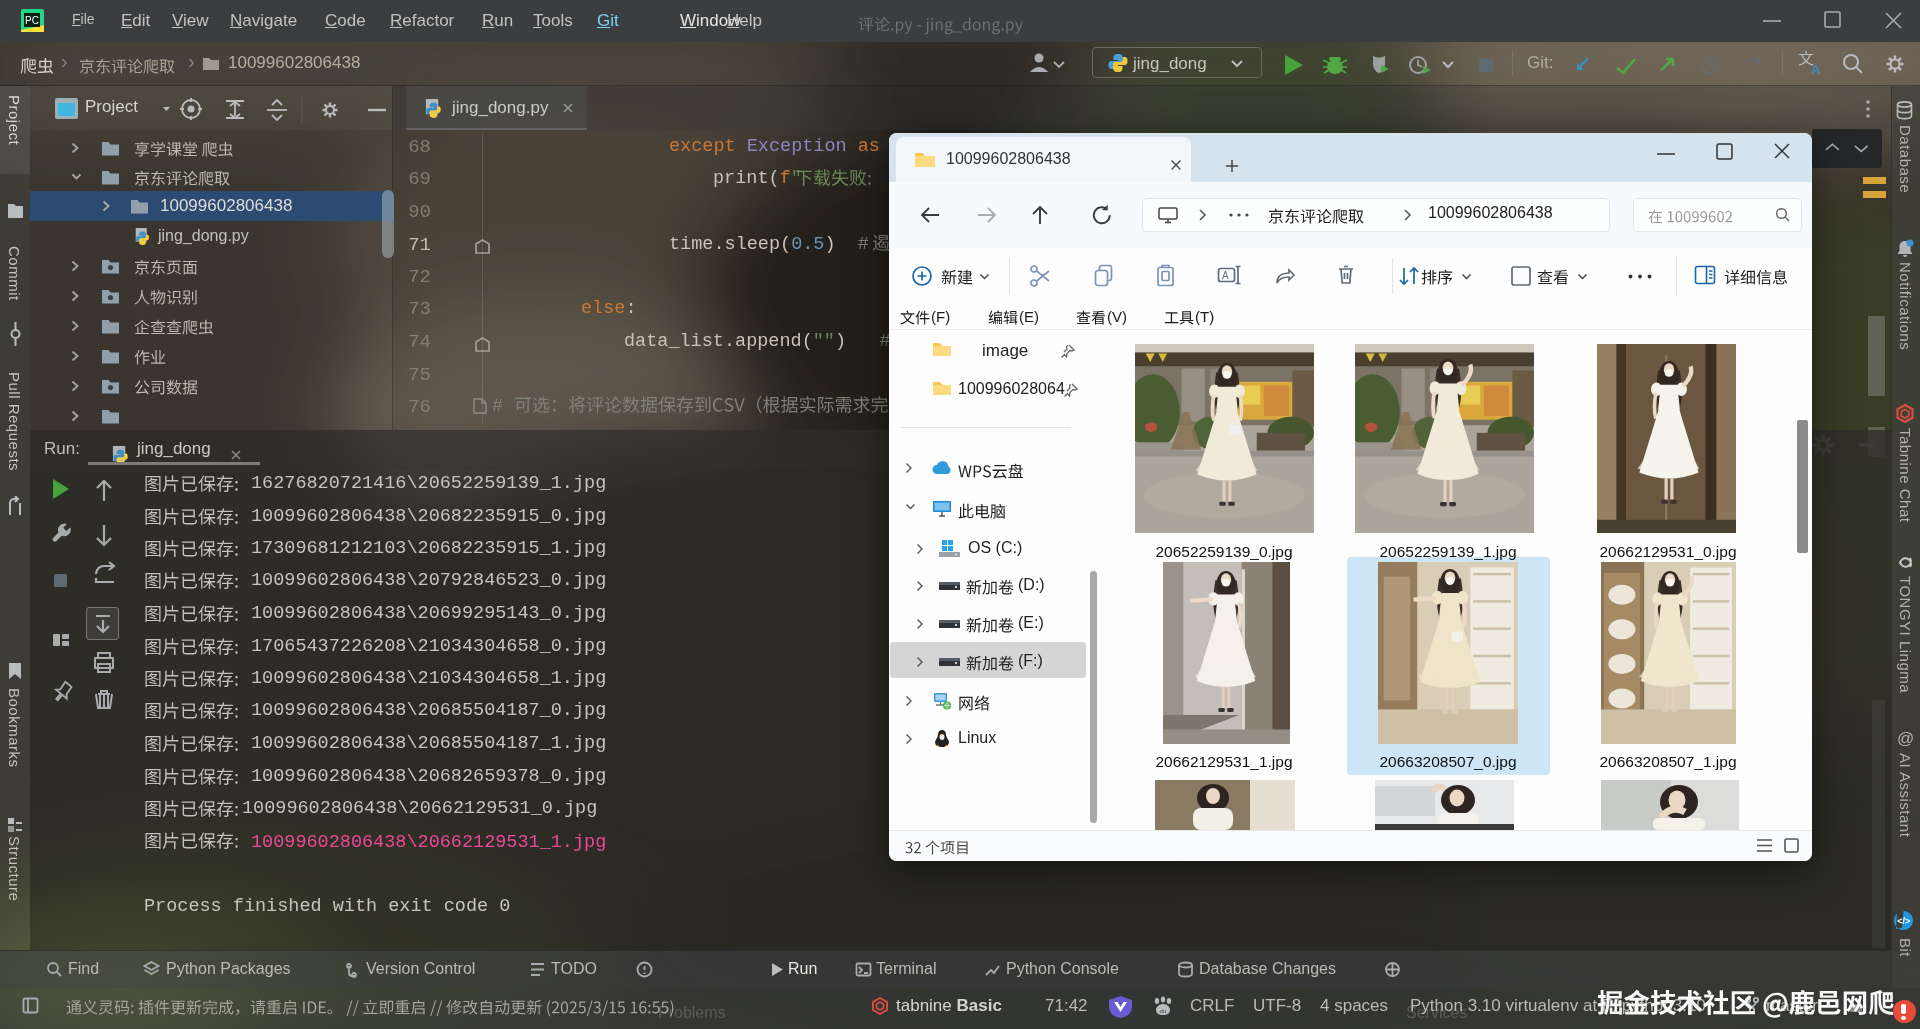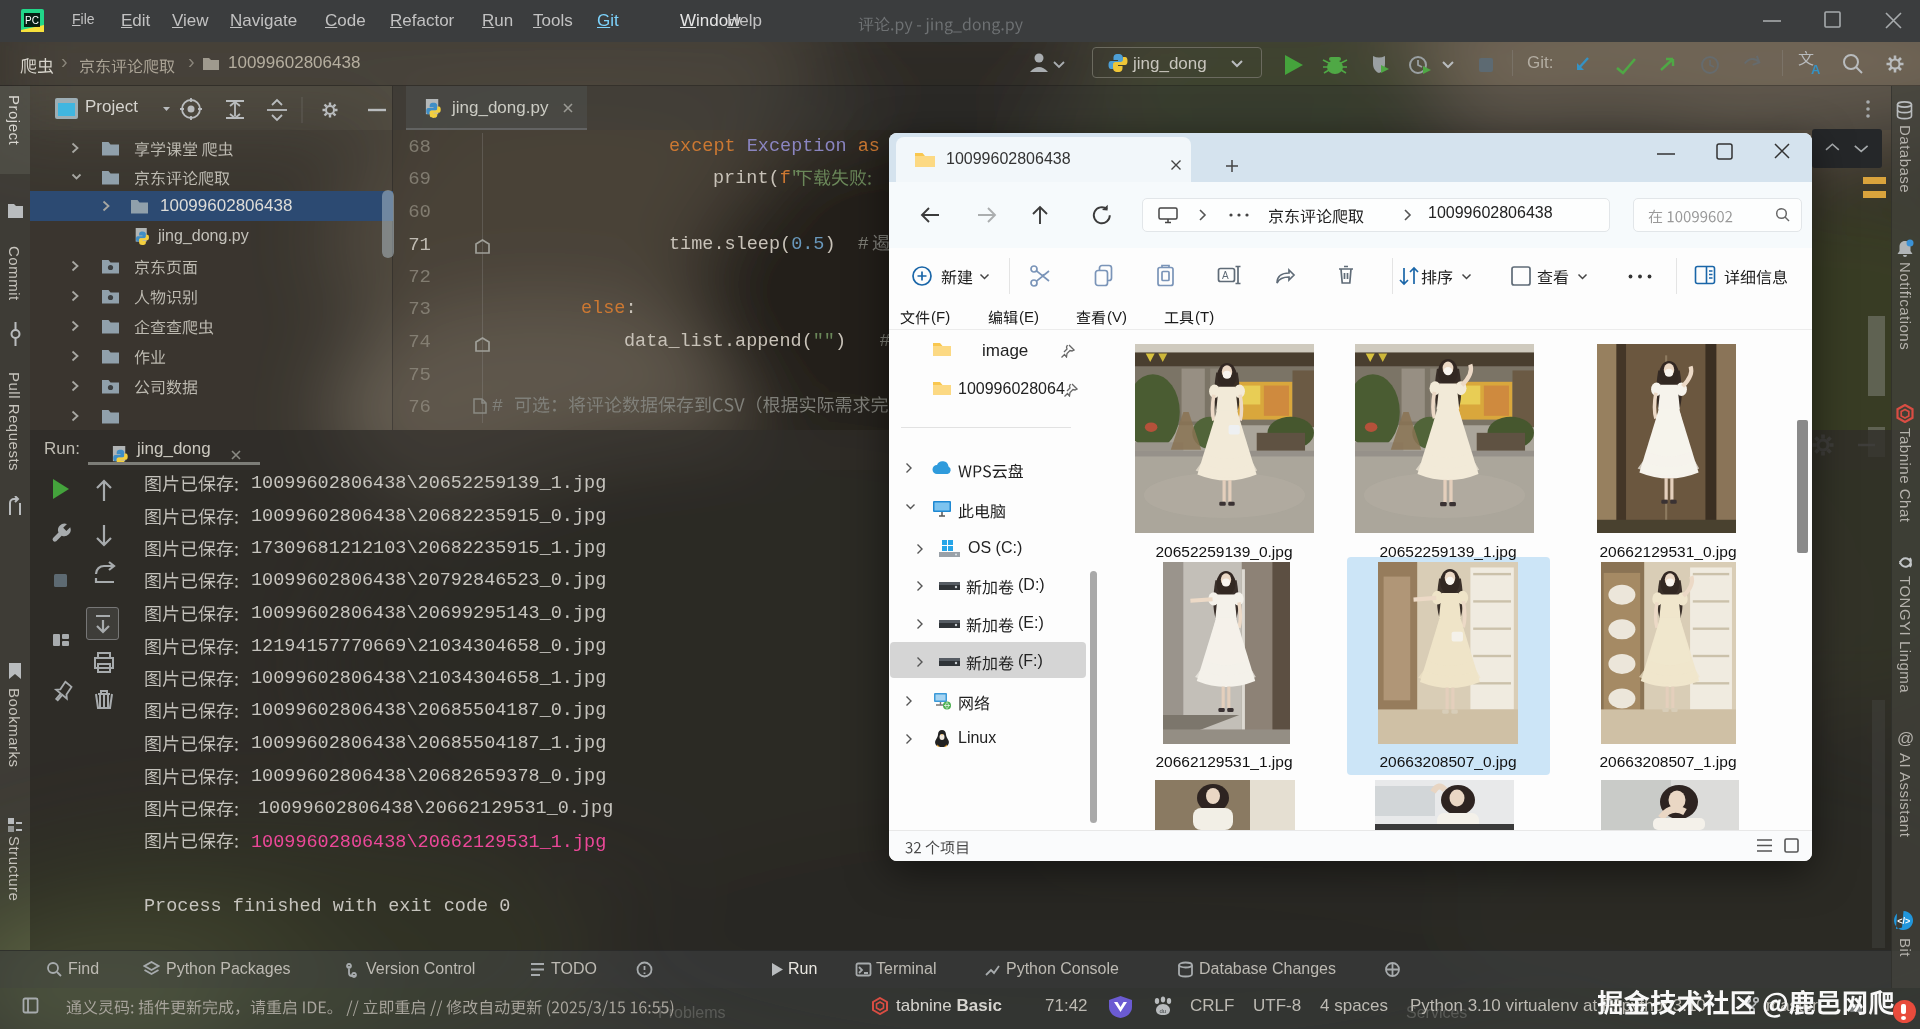--- a/index.html
+++ b/index.html
@@ -307,21 +307,21 @@
 <path d="M10 20 c3.5 0 4-1.6 4-3.6 v-1.2 h-4 v-.8 h5.6 c1.6 0 2-1.6 2-3.2 0-1.6-.4-3.2-2-3.2 h-1.6 v2 c0 1.2-.8 2-2 2 h-4 c-1.2 0-2 .8-2 2 v2.4 c0 2 .8 3.6 4 3.6z" fill="#f3cf3f"></path>
   </svg>
 <div class="a" style="left:452px;top:98px;font-size:17px;color:#ccccc4">jing_dong.py</div>
 <svg class="a" style="left:562px;top:102px" width="12" height="12" viewBox="0 0 12 12">
     <path d="M2 2 l8 8 M10 2 l-8 8" stroke="#9a9a94" stroke-width="1.6"></path>
   </svg>
 <div class="a" style="left:393px;top:130px;width:1527px;height:300px;background:rgba(30,28,24,0.42)"></div>
 <div class="a" style="left:382px;top:190px;width:12px;height:68px;background:rgba(180,195,205,0.5);border-radius:6px"></div>
 <div class="a mono" style="left:383px;top:136px;width:48px;text-align:right;font-size:19px;color:#8f8a7e;opacity:0.8">68</div>
 <div class="a mono" style="left:383px;top:168px;width:48px;text-align:right;font-size:19px;color:#8f8a7e;opacity:0.8">69</div>
-<div class="a mono" style="left:383px;top:201px;width:48px;text-align:right;font-size:19px;color:#8f8a7e;opacity:0.8">60</div>
+<div class="a mono" style="left:383px;top:201px;width:48px;text-align:right;font-size:19px;color:#8f8a7e;opacity:0.8">90</div>
 <div class="a mono" style="left:383px;top:234px;width:48px;text-align:right;font-size:19px;color:#ddd9d0;opacity:0.8">71</div>
 <div class="a mono" style="left:383px;top:266px;width:48px;text-align:right;font-size:19px;color:#8f8a7e;opacity:0.8">72</div>
 <div class="a mono" style="left:383px;top:298px;width:48px;text-align:right;font-size:19px;color:#8f8a7e;opacity:0.8">73</div>
 <div class="a mono" style="left:383px;top:331px;width:48px;text-align:right;font-size:19px;color:#8f8a7e;opacity:0.8">74</div>
 <div class="a mono" style="left:383px;top:364px;width:48px;text-align:right;font-size:19px;color:#8f8a7e;opacity:0.8">75</div>
 <div class="a mono" style="left:383px;top:396px;width:48px;text-align:right;font-size:19px;color:#8f8a7e;opacity:0.8">76</div>
 <div class="a" style="left:482px;top:133px;width:1px;height:290px;background:rgba(160,160,160,0.25)"></div>
 <svg class="a" style="left:474px;top:239px" width="17" height="15" viewBox="0 0 17 15">
     <path d="M2 14 v-9 l6.5 -4 6.5 4 v9 z" fill="none" stroke="#a0a099" stroke-width="1.7"></path>
   </svg>
@@ -414,21 +414,21 @@
 <g stroke="#a7abad" stroke-width="2" fill="none">
 <path d="M6 8 v-5 h12 v5 M3 8 h18 v10 h-18 z M6 14 h12 v8 h-12 z"></path>
 <path d="M6 45 h12 m-10 0 v14 m4 -14 v14 m4 -14 v14 M4 45 l2 14 h12 l2 -14 M9 45 v-3 h6 v3" transform="translate(0 -1)"></path>
 </g>
   </svg>
 <div class="a" style="left:144px;top:471px">
     <svg width="99" height="25" viewBox="0 0 99 25" style="display:block">
       <path d="M6.7 14.4C8.2 14.7 10.0 15.4 11.0 15.9L11.6 14.9C10.6 14.5 8.8 13.9 7.3 13.6ZM4.9 16.7C7.4 17.0 10.5 17.7 12.3 18.3L12.9 17.3C11.1 16.8 8.0 16.1 5.6 15.8ZM1.5 5.1V20.9H2.8V20.1H15.2V20.9H16.5V5.1ZM2.8 18.9V6.3H15.2V18.9ZM7.5 6.7C6.6 8.2 5.0 9.6 3.5 10.5C3.7 10.7 4.2 11.1 4.4 11.3C4.9 10.9 5.5 10.5 6.1 10.0C6.6 10.6 7.3 11.1 8.0 11.6C6.5 12.3 4.7 12.9 3.1 13.2C3.4 13.5 3.7 14.0 3.8 14.3C5.5 13.9 7.4 13.2 9.1 12.3C10.6 13.1 12.3 13.7 14.1 14.1C14.2 13.8 14.6 13.3 14.8 13.1C13.2 12.8 11.6 12.3 10.2 11.7C11.6 10.8 12.7 9.8 13.5 8.5L12.7 8.1L12.5 8.1H7.8C8.1 7.8 8.4 7.5 8.6 7.1ZM6.8 9.3 6.9 9.2H11.6C10.9 9.9 10.1 10.5 9.1 11.1C8.2 10.5 7.4 10.0 6.8 9.3Z M21.2 4.8V10.8C21.2 14.0 21.0 17.3 18.7 19.9C19.0 20.1 19.5 20.6 19.7 20.9C21.4 19.1 22.1 16.9 22.4 14.6H30.0V20.9H31.5V13.2H22.6C22.6 12.4 22.6 11.6 22.6 10.8V10.4H34.3V9.0H29.2V4.3H27.8V9.0H22.6V4.8Z M37.7 5.4V6.8H49.4V11.5H40.0V8.6H38.6V17.6C38.6 19.8 39.5 20.4 42.5 20.4C43.1 20.4 48.5 20.4 49.2 20.4C52.2 20.4 52.8 19.4 53.1 16.1C52.7 16.0 52.1 15.8 51.8 15.5C51.5 18.4 51.2 19.0 49.2 19.0C48.0 19.0 43.3 19.0 42.4 19.0C40.4 19.0 40.0 18.8 40.0 17.6V12.9H49.4V13.8H50.9V5.4Z M62.1 6.4H68.8V9.7H62.1ZM60.8 5.2V10.9H64.8V13.1H59.5V14.4H64.0C62.7 16.3 60.8 18.1 59.0 19.0C59.3 19.3 59.7 19.8 59.9 20.1C61.7 19.1 63.5 17.3 64.8 15.3V20.9H66.1V15.2C67.3 17.2 69.0 19.1 70.7 20.1C70.9 19.8 71.4 19.3 71.7 19.0C69.9 18.1 68.1 16.3 66.9 14.4H71.2V13.1H66.1V10.9H70.2V5.2ZM59.0 4.4C57.9 7.1 56.2 9.8 54.4 11.5C54.6 11.8 55.0 12.5 55.2 12.8C55.8 12.2 56.5 11.4 57.1 10.5V20.8H58.4V8.5C59.1 7.3 59.7 6.0 60.2 4.8Z M83.0 13.2V14.7H78.0V15.9H83.0V19.3C83.0 19.5 83.0 19.6 82.7 19.6C82.3 19.6 81.3 19.6 80.1 19.6C80.2 20.0 80.4 20.5 80.5 20.9C82.0 20.9 83.0 20.9 83.6 20.7C84.2 20.4 84.4 20.1 84.4 19.3V15.9H89.2V14.7H84.4V13.6C85.7 12.8 87.1 11.7 88.1 10.6L87.2 9.9L87.0 10.0H79.6V11.2H85.7C84.9 12.0 83.9 12.7 83.0 13.2ZM78.9 4.3C78.7 5.1 78.5 5.9 78.2 6.7H73.1V8.0H77.6C76.4 10.5 74.8 12.8 72.6 14.3C72.8 14.6 73.1 15.2 73.2 15.6C74.0 15.0 74.7 14.4 75.4 13.7V20.8H76.8V12.0C77.7 10.8 78.4 9.4 79.1 8.0H88.9V6.7H79.6C79.9 6.0 80.1 5.3 80.3 4.7Z M92.5 12.4C93.2 12.4 93.7 11.9 93.7 11.2C93.7 10.4 93.2 9.9 92.5 9.9C91.8 9.9 91.3 10.4 91.3 11.2C91.3 11.9 91.8 12.4 92.5 12.4ZM92.5 19.7C93.2 19.7 93.7 19.2 93.7 18.4C93.7 17.7 93.2 17.2 92.5 17.2C91.8 17.2 91.3 17.7 91.3 18.4C91.3 19.2 91.8 19.7 92.5 19.7Z" fill="#c3c1bb"></path>
     </svg>
   </div>
-<div class="a mono" style="left:251px;top:473px;font-size:18.5px;color:#c6c4be">10099602806438\20652259139_1.jpg</div>
+<div class="a mono" style="left:251px;top:473px;font-size:18.5px;color:#c6c4be">16276820721416\20652259139_1.jpg</div>
 <div class="a" style="left:144px;top:504px">
     <svg width="99" height="25" viewBox="0 0 99 25" style="display:block">
       <path d="M6.7 14.4C8.2 14.7 10.0 15.4 11.0 15.9L11.6 14.9C10.6 14.5 8.8 13.9 7.3 13.6ZM4.9 16.7C7.4 17.0 10.5 17.7 12.3 18.3L12.9 17.3C11.1 16.8 8.0 16.1 5.6 15.8ZM1.5 5.1V20.9H2.8V20.1H15.2V20.9H16.5V5.1ZM2.8 18.9V6.3H15.2V18.9ZM7.5 6.7C6.6 8.2 5.0 9.6 3.5 10.5C3.7 10.7 4.2 11.1 4.4 11.3C4.9 10.9 5.5 10.5 6.1 10.0C6.6 10.6 7.3 11.1 8.0 11.6C6.5 12.3 4.7 12.9 3.1 13.2C3.4 13.5 3.7 14.0 3.8 14.3C5.5 13.9 7.4 13.2 9.1 12.3C10.6 13.1 12.3 13.7 14.1 14.1C14.2 13.8 14.6 13.3 14.8 13.1C13.2 12.8 11.6 12.3 10.2 11.7C11.6 10.8 12.7 9.8 13.5 8.5L12.7 8.1L12.5 8.1H7.8C8.1 7.8 8.4 7.5 8.6 7.1ZM6.8 9.3 6.9 9.2H11.6C10.9 9.9 10.1 10.5 9.1 11.1C8.2 10.5 7.4 10.0 6.8 9.3Z M21.2 4.8V10.8C21.2 14.0 21.0 17.3 18.7 19.9C19.0 20.1 19.5 20.6 19.7 20.9C21.4 19.1 22.1 16.9 22.4 14.6H30.0V20.9H31.5V13.2H22.6C22.6 12.4 22.6 11.6 22.6 10.8V10.4H34.3V9.0H29.2V4.3H27.8V9.0H22.6V4.8Z M37.7 5.4V6.8H49.4V11.5H40.0V8.6H38.6V17.6C38.6 19.8 39.5 20.4 42.5 20.4C43.1 20.4 48.5 20.4 49.2 20.4C52.2 20.4 52.8 19.4 53.1 16.1C52.7 16.0 52.1 15.8 51.8 15.5C51.5 18.4 51.2 19.0 49.2 19.0C48.0 19.0 43.3 19.0 42.4 19.0C40.4 19.0 40.0 18.8 40.0 17.6V12.9H49.4V13.8H50.9V5.4Z M62.1 6.4H68.8V9.7H62.1ZM60.8 5.2V10.9H64.8V13.1H59.5V14.4H64.0C62.7 16.3 60.8 18.1 59.0 19.0C59.3 19.3 59.7 19.8 59.9 20.1C61.7 19.1 63.5 17.3 64.8 15.3V20.9H66.1V15.2C67.3 17.2 69.0 19.1 70.7 20.1C70.9 19.8 71.4 19.3 71.7 19.0C69.9 18.1 68.1 16.3 66.9 14.4H71.2V13.1H66.1V10.9H70.2V5.2ZM59.0 4.4C57.9 7.1 56.2 9.8 54.4 11.5C54.6 11.8 55.0 12.5 55.2 12.8C55.8 12.2 56.5 11.4 57.1 10.5V20.8H58.4V8.5C59.1 7.3 59.7 6.0 60.2 4.8Z M83.0 13.2V14.7H78.0V15.9H83.0V19.3C83.0 19.5 83.0 19.6 82.7 19.6C82.3 19.6 81.3 19.6 80.1 19.6C80.2 20.0 80.4 20.5 80.5 20.9C82.0 20.9 83.0 20.9 83.6 20.7C84.2 20.4 84.4 20.1 84.4 19.3V15.9H89.2V14.7H84.4V13.6C85.7 12.8 87.1 11.7 88.1 10.6L87.2 9.9L87.0 10.0H79.6V11.2H85.7C84.9 12.0 83.9 12.7 83.0 13.2ZM78.9 4.3C78.7 5.1 78.5 5.9 78.2 6.7H73.1V8.0H77.6C76.4 10.5 74.8 12.8 72.6 14.3C72.8 14.6 73.1 15.2 73.2 15.6C74.0 15.0 74.7 14.4 75.4 13.7V20.8H76.8V12.0C77.7 10.8 78.4 9.4 79.1 8.0H88.9V6.7H79.6C79.9 6.0 80.1 5.3 80.3 4.7Z M92.5 12.4C93.2 12.4 93.7 11.9 93.7 11.2C93.7 10.4 93.2 9.9 92.5 9.9C91.8 9.9 91.3 10.4 91.3 11.2C91.3 11.9 91.8 12.4 92.5 12.4ZM92.5 19.7C93.2 19.7 93.7 19.2 93.7 18.4C93.7 17.7 93.2 17.2 92.5 17.2C91.8 17.2 91.3 17.7 91.3 18.4C91.3 19.2 91.8 19.7 92.5 19.7Z" fill="#c3c1bb"></path>
     </svg>
   </div>
 <div class="a mono" style="left:251px;top:506px;font-size:18.5px;color:#c6c4be">10099602806438\20682235915_0.jpg</div>
 <div class="a" style="left:144px;top:536px">
     <svg width="99" height="25" viewBox="0 0 99 25" style="display:block">
       <path d="M6.7 14.4C8.2 14.7 10.0 15.4 11.0 15.9L11.6 14.9C10.6 14.5 8.8 13.9 7.3 13.6ZM4.9 16.7C7.4 17.0 10.5 17.7 12.3 18.3L12.9 17.3C11.1 16.8 8.0 16.1 5.6 15.8ZM1.5 5.1V20.9H2.8V20.1H15.2V20.9H16.5V5.1ZM2.8 18.9V6.3H15.2V18.9ZM7.5 6.7C6.6 8.2 5.0 9.6 3.5 10.5C3.7 10.7 4.2 11.1 4.4 11.3C4.9 10.9 5.5 10.5 6.1 10.0C6.6 10.6 7.3 11.1 8.0 11.6C6.5 12.3 4.7 12.9 3.1 13.2C3.4 13.5 3.7 14.0 3.8 14.3C5.5 13.9 7.4 13.2 9.1 12.3C10.6 13.1 12.3 13.7 14.1 14.1C14.2 13.8 14.6 13.3 14.8 13.1C13.2 12.8 11.6 12.3 10.2 11.7C11.6 10.8 12.7 9.8 13.5 8.5L12.7 8.1L12.5 8.1H7.8C8.1 7.8 8.4 7.5 8.6 7.1ZM6.8 9.3 6.9 9.2H11.6C10.9 9.9 10.1 10.5 9.1 11.1C8.2 10.5 7.4 10.0 6.8 9.3Z M21.2 4.8V10.8C21.2 14.0 21.0 17.3 18.7 19.9C19.0 20.1 19.5 20.6 19.7 20.9C21.4 19.1 22.1 16.9 22.4 14.6H30.0V20.9H31.5V13.2H22.6C22.6 12.4 22.6 11.6 22.6 10.8V10.4H34.3V9.0H29.2V4.3H27.8V9.0H22.6V4.8Z M37.7 5.4V6.8H49.4V11.5H40.0V8.6H38.6V17.6C38.6 19.8 39.5 20.4 42.5 20.4C43.1 20.4 48.5 20.4 49.2 20.4C52.2 20.4 52.8 19.4 53.1 16.1C52.7 16.0 52.1 15.8 51.8 15.5C51.5 18.4 51.2 19.0 49.2 19.0C48.0 19.0 43.3 19.0 42.4 19.0C40.4 19.0 40.0 18.8 40.0 17.6V12.9H49.4V13.8H50.9V5.4Z M62.1 6.4H68.8V9.7H62.1ZM60.8 5.2V10.9H64.8V13.1H59.5V14.4H64.0C62.7 16.3 60.8 18.1 59.0 19.0C59.3 19.3 59.7 19.8 59.9 20.1C61.7 19.1 63.5 17.3 64.8 15.3V20.9H66.1V15.2C67.3 17.2 69.0 19.1 70.7 20.1C70.9 19.8 71.4 19.3 71.7 19.0C69.9 18.1 68.1 16.3 66.9 14.4H71.2V13.1H66.1V10.9H70.2V5.2ZM59.0 4.4C57.9 7.1 56.2 9.8 54.4 11.5C54.6 11.8 55.0 12.5 55.2 12.8C55.8 12.2 56.5 11.4 57.1 10.5V20.8H58.4V8.5C59.1 7.3 59.7 6.0 60.2 4.8Z M83.0 13.2V14.7H78.0V15.9H83.0V19.3C83.0 19.5 83.0 19.6 82.7 19.6C82.3 19.6 81.3 19.6 80.1 19.6C80.2 20.0 80.4 20.5 80.5 20.9C82.0 20.9 83.0 20.9 83.6 20.7C84.2 20.4 84.4 20.1 84.4 19.3V15.9H89.2V14.7H84.4V13.6C85.7 12.8 87.1 11.7 88.1 10.6L87.2 9.9L87.0 10.0H79.6V11.2H85.7C84.9 12.0 83.9 12.7 83.0 13.2ZM78.9 4.3C78.7 5.1 78.5 5.9 78.2 6.7H73.1V8.0H77.6C76.4 10.5 74.8 12.8 72.6 14.3C72.8 14.6 73.1 15.2 73.2 15.6C74.0 15.0 74.7 14.4 75.4 13.7V20.8H76.8V12.0C77.7 10.8 78.4 9.4 79.1 8.0H88.9V6.7H79.6C79.9 6.0 80.1 5.3 80.3 4.7Z M92.5 12.4C93.2 12.4 93.7 11.9 93.7 11.2C93.7 10.4 93.2 9.9 92.5 9.9C91.8 9.9 91.3 10.4 91.3 11.2C91.3 11.9 91.8 12.4 92.5 12.4ZM92.5 19.7C93.2 19.7 93.7 19.2 93.7 18.4C93.7 17.7 93.2 17.2 92.5 17.2C91.8 17.2 91.3 17.7 91.3 18.4C91.3 19.2 91.8 19.7 92.5 19.7Z" fill="#c3c1bb"></path>
     </svg>
@@ -444,21 +444,21 @@
     <svg width="99" height="25" viewBox="0 0 99 25" style="display:block">
       <path d="M6.7 14.4C8.2 14.7 10.0 15.4 11.0 15.9L11.6 14.9C10.6 14.5 8.8 13.9 7.3 13.6ZM4.9 16.7C7.4 17.0 10.5 17.7 12.3 18.3L12.9 17.3C11.1 16.8 8.0 16.1 5.6 15.8ZM1.5 5.1V20.9H2.8V20.1H15.2V20.9H16.5V5.1ZM2.8 18.9V6.3H15.2V18.9ZM7.5 6.7C6.6 8.2 5.0 9.6 3.5 10.5C3.7 10.7 4.2 11.1 4.4 11.3C4.9 10.9 5.5 10.5 6.1 10.0C6.6 10.6 7.3 11.1 8.0 11.6C6.5 12.3 4.7 12.9 3.1 13.2C3.4 13.5 3.7 14.0 3.8 14.3C5.5 13.9 7.4 13.2 9.1 12.3C10.6 13.1 12.3 13.7 14.1 14.1C14.2 13.8 14.6 13.3 14.8 13.1C13.2 12.8 11.6 12.3 10.2 11.7C11.6 10.8 12.7 9.8 13.5 8.5L12.7 8.1L12.5 8.1H7.8C8.1 7.8 8.4 7.5 8.6 7.1ZM6.8 9.3 6.9 9.2H11.6C10.9 9.9 10.1 10.5 9.1 11.1C8.2 10.5 7.4 10.0 6.8 9.3Z M21.2 4.8V10.8C21.2 14.0 21.0 17.3 18.7 19.9C19.0 20.1 19.5 20.6 19.7 20.9C21.4 19.1 22.1 16.9 22.4 14.6H30.0V20.9H31.5V13.2H22.6C22.6 12.4 22.6 11.6 22.6 10.8V10.4H34.3V9.0H29.2V4.3H27.8V9.0H22.6V4.8Z M37.7 5.4V6.8H49.4V11.5H40.0V8.6H38.6V17.6C38.6 19.8 39.5 20.4 42.5 20.4C43.1 20.4 48.5 20.4 49.2 20.4C52.2 20.4 52.8 19.4 53.1 16.1C52.7 16.0 52.1 15.8 51.8 15.5C51.5 18.4 51.2 19.0 49.2 19.0C48.0 19.0 43.3 19.0 42.4 19.0C40.4 19.0 40.0 18.8 40.0 17.6V12.9H49.4V13.8H50.9V5.4Z M62.1 6.4H68.8V9.7H62.1ZM60.8 5.2V10.9H64.8V13.1H59.5V14.4H64.0C62.7 16.3 60.8 18.1 59.0 19.0C59.3 19.3 59.7 19.8 59.9 20.1C61.7 19.1 63.5 17.3 64.8 15.3V20.9H66.1V15.2C67.3 17.2 69.0 19.1 70.7 20.1C70.9 19.8 71.4 19.3 71.7 19.0C69.9 18.1 68.1 16.3 66.9 14.4H71.2V13.1H66.1V10.9H70.2V5.2ZM59.0 4.4C57.9 7.1 56.2 9.8 54.4 11.5C54.6 11.8 55.0 12.5 55.2 12.8C55.8 12.2 56.5 11.4 57.1 10.5V20.8H58.4V8.5C59.1 7.3 59.7 6.0 60.2 4.8Z M83.0 13.2V14.7H78.0V15.9H83.0V19.3C83.0 19.5 83.0 19.6 82.7 19.6C82.3 19.6 81.3 19.6 80.1 19.6C80.2 20.0 80.4 20.5 80.5 20.9C82.0 20.9 83.0 20.9 83.6 20.7C84.2 20.4 84.4 20.1 84.4 19.3V15.9H89.2V14.7H84.4V13.6C85.7 12.8 87.1 11.7 88.1 10.6L87.2 9.9L87.0 10.0H79.6V11.2H85.7C84.9 12.0 83.9 12.7 83.0 13.2ZM78.9 4.3C78.7 5.1 78.5 5.9 78.2 6.7H73.1V8.0H77.6C76.4 10.5 74.8 12.8 72.6 14.3C72.8 14.6 73.1 15.2 73.2 15.6C74.0 15.0 74.7 14.4 75.4 13.7V20.8H76.8V12.0C77.7 10.8 78.4 9.4 79.1 8.0H88.9V6.7H79.6C79.9 6.0 80.1 5.3 80.3 4.7Z M92.5 12.4C93.2 12.4 93.7 11.9 93.7 11.2C93.7 10.4 93.2 9.9 92.5 9.9C91.8 9.9 91.3 10.4 91.3 11.2C91.3 11.9 91.8 12.4 92.5 12.4ZM92.5 19.7C93.2 19.7 93.7 19.2 93.7 18.4C93.7 17.7 93.2 17.2 92.5 17.2C91.8 17.2 91.3 17.7 91.3 18.4C91.3 19.2 91.8 19.7 92.5 19.7Z" fill="#c3c1bb"></path>
     </svg>
   </div>
 <div class="a mono" style="left:251px;top:603px;font-size:18.5px;color:#c6c4be">10099602806438\20699295143_0.jpg</div>
 <div class="a" style="left:144px;top:634px">
     <svg width="99" height="25" viewBox="0 0 99 25" style="display:block">
       <path d="M6.7 14.4C8.2 14.7 10.0 15.4 11.0 15.9L11.6 14.9C10.6 14.5 8.8 13.9 7.3 13.6ZM4.9 16.7C7.4 17.0 10.5 17.7 12.3 18.3L12.9 17.3C11.1 16.8 8.0 16.1 5.6 15.8ZM1.5 5.1V20.9H2.8V20.1H15.2V20.9H16.5V5.1ZM2.8 18.9V6.3H15.2V18.9ZM7.5 6.7C6.6 8.2 5.0 9.6 3.5 10.5C3.7 10.7 4.2 11.1 4.4 11.3C4.9 10.9 5.5 10.5 6.1 10.0C6.6 10.6 7.3 11.1 8.0 11.6C6.5 12.3 4.7 12.9 3.1 13.2C3.4 13.5 3.7 14.0 3.8 14.3C5.5 13.9 7.4 13.2 9.1 12.3C10.6 13.1 12.3 13.7 14.1 14.1C14.2 13.8 14.6 13.3 14.8 13.1C13.2 12.8 11.6 12.3 10.2 11.7C11.6 10.8 12.7 9.8 13.5 8.5L12.7 8.1L12.5 8.1H7.8C8.1 7.8 8.4 7.5 8.6 7.1ZM6.8 9.3 6.9 9.2H11.6C10.9 9.9 10.1 10.5 9.1 11.1C8.2 10.5 7.4 10.0 6.8 9.3Z M21.2 4.8V10.8C21.2 14.0 21.0 17.3 18.7 19.9C19.0 20.1 19.5 20.6 19.7 20.9C21.4 19.1 22.1 16.9 22.4 14.6H30.0V20.9H31.5V13.2H22.6C22.6 12.4 22.6 11.6 22.6 10.8V10.4H34.3V9.0H29.2V4.3H27.8V9.0H22.6V4.8Z M37.7 5.4V6.8H49.4V11.5H40.0V8.6H38.6V17.6C38.6 19.8 39.5 20.4 42.5 20.4C43.1 20.4 48.5 20.4 49.2 20.4C52.2 20.4 52.8 19.4 53.1 16.1C52.7 16.0 52.1 15.8 51.8 15.5C51.5 18.4 51.2 19.0 49.2 19.0C48.0 19.0 43.3 19.0 42.4 19.0C40.4 19.0 40.0 18.8 40.0 17.6V12.9H49.4V13.8H50.9V5.4Z M62.1 6.4H68.8V9.7H62.1ZM60.8 5.2V10.9H64.8V13.1H59.5V14.4H64.0C62.7 16.3 60.8 18.1 59.0 19.0C59.3 19.3 59.7 19.8 59.9 20.1C61.7 19.1 63.5 17.3 64.8 15.3V20.9H66.1V15.2C67.3 17.2 69.0 19.1 70.7 20.1C70.9 19.8 71.4 19.3 71.7 19.0C69.9 18.1 68.1 16.3 66.9 14.4H71.2V13.1H66.1V10.9H70.2V5.2ZM59.0 4.4C57.9 7.1 56.2 9.8 54.4 11.5C54.6 11.8 55.0 12.5 55.2 12.8C55.8 12.2 56.5 11.4 57.1 10.5V20.8H58.4V8.5C59.1 7.3 59.7 6.0 60.2 4.8Z M83.0 13.2V14.7H78.0V15.9H83.0V19.3C83.0 19.5 83.0 19.6 82.7 19.6C82.3 19.6 81.3 19.6 80.1 19.6C80.2 20.0 80.4 20.5 80.5 20.9C82.0 20.9 83.0 20.9 83.6 20.7C84.2 20.4 84.4 20.1 84.4 19.3V15.9H89.2V14.7H84.4V13.6C85.7 12.8 87.1 11.7 88.1 10.6L87.2 9.9L87.0 10.0H79.6V11.2H85.7C84.9 12.0 83.9 12.7 83.0 13.2ZM78.9 4.3C78.7 5.1 78.5 5.9 78.2 6.7H73.1V8.0H77.6C76.4 10.5 74.8 12.8 72.6 14.3C72.8 14.6 73.1 15.2 73.2 15.6C74.0 15.0 74.7 14.4 75.4 13.7V20.8H76.8V12.0C77.7 10.8 78.4 9.4 79.1 8.0H88.9V6.7H79.6C79.9 6.0 80.1 5.3 80.3 4.7Z M92.5 12.4C93.2 12.4 93.7 11.9 93.7 11.2C93.7 10.4 93.2 9.9 92.5 9.9C91.8 9.9 91.3 10.4 91.3 11.2C91.3 11.9 91.8 12.4 92.5 12.4ZM92.5 19.7C93.2 19.7 93.7 19.2 93.7 18.4C93.7 17.7 93.2 17.2 92.5 17.2C91.8 17.2 91.3 17.7 91.3 18.4C91.3 19.2 91.8 19.7 92.5 19.7Z" fill="#c3c1bb"></path>
     </svg>
   </div>
-<div class="a mono" style="left:251px;top:636px;font-size:18.5px;color:#c6c4be">12194157770669\21034304658_0.jpg</div>
+<div class="a mono" style="left:251px;top:636px;font-size:18.5px;color:#c6c4be">17065437226208\21034304658_0.jpg</div>
 <div class="a" style="left:144px;top:666px">
     <svg width="99" height="25" viewBox="0 0 99 25" style="display:block">
       <path d="M6.7 14.4C8.2 14.7 10.0 15.4 11.0 15.9L11.6 14.9C10.6 14.5 8.8 13.9 7.3 13.6ZM4.9 16.7C7.4 17.0 10.5 17.7 12.3 18.3L12.9 17.3C11.1 16.8 8.0 16.1 5.6 15.8ZM1.5 5.1V20.9H2.8V20.1H15.2V20.9H16.5V5.1ZM2.8 18.9V6.3H15.2V18.9ZM7.5 6.7C6.6 8.2 5.0 9.6 3.5 10.5C3.7 10.7 4.2 11.1 4.4 11.3C4.9 10.9 5.5 10.5 6.1 10.0C6.6 10.6 7.3 11.1 8.0 11.6C6.5 12.3 4.7 12.9 3.1 13.2C3.4 13.5 3.7 14.0 3.8 14.3C5.5 13.9 7.4 13.2 9.1 12.3C10.6 13.1 12.3 13.7 14.1 14.1C14.2 13.8 14.6 13.3 14.8 13.1C13.2 12.8 11.6 12.3 10.2 11.7C11.6 10.8 12.7 9.8 13.5 8.5L12.7 8.1L12.5 8.1H7.8C8.1 7.8 8.4 7.5 8.6 7.1ZM6.8 9.3 6.9 9.2H11.6C10.9 9.9 10.1 10.5 9.1 11.1C8.2 10.5 7.4 10.0 6.8 9.3Z M21.2 4.8V10.8C21.2 14.0 21.0 17.3 18.7 19.9C19.0 20.1 19.5 20.6 19.7 20.9C21.4 19.1 22.1 16.9 22.4 14.6H30.0V20.9H31.5V13.2H22.6C22.6 12.4 22.6 11.6 22.6 10.8V10.4H34.3V9.0H29.2V4.3H27.8V9.0H22.6V4.8Z M37.7 5.4V6.8H49.4V11.5H40.0V8.6H38.6V17.6C38.6 19.8 39.5 20.4 42.5 20.4C43.1 20.4 48.5 20.4 49.2 20.4C52.2 20.4 52.8 19.4 53.1 16.1C52.7 16.0 52.1 15.8 51.8 15.5C51.5 18.4 51.2 19.0 49.2 19.0C48.0 19.0 43.3 19.0 42.4 19.0C40.4 19.0 40.0 18.8 40.0 17.6V12.9H49.4V13.8H50.9V5.4Z M62.1 6.4H68.8V9.7H62.1ZM60.8 5.2V10.9H64.8V13.1H59.5V14.4H64.0C62.7 16.3 60.8 18.1 59.0 19.0C59.3 19.3 59.7 19.8 59.9 20.1C61.7 19.1 63.5 17.3 64.8 15.3V20.9H66.1V15.2C67.3 17.2 69.0 19.1 70.7 20.1C70.9 19.8 71.4 19.3 71.7 19.0C69.9 18.1 68.1 16.3 66.9 14.4H71.2V13.1H66.1V10.9H70.2V5.2ZM59.0 4.4C57.9 7.1 56.2 9.8 54.4 11.5C54.6 11.8 55.0 12.5 55.2 12.8C55.8 12.2 56.5 11.4 57.1 10.5V20.8H58.4V8.5C59.1 7.3 59.7 6.0 60.2 4.8Z M83.0 13.2V14.7H78.0V15.9H83.0V19.3C83.0 19.5 83.0 19.6 82.7 19.6C82.3 19.6 81.3 19.6 80.1 19.6C80.2 20.0 80.4 20.5 80.5 20.9C82.0 20.9 83.0 20.9 83.6 20.7C84.2 20.4 84.4 20.1 84.4 19.3V15.9H89.2V14.7H84.4V13.6C85.7 12.8 87.1 11.7 88.1 10.6L87.2 9.9L87.0 10.0H79.6V11.2H85.7C84.9 12.0 83.9 12.7 83.0 13.2ZM78.9 4.3C78.7 5.1 78.5 5.9 78.2 6.7H73.1V8.0H77.6C76.4 10.5 74.8 12.8 72.6 14.3C72.8 14.6 73.1 15.2 73.2 15.6C74.0 15.0 74.7 14.4 75.4 13.7V20.8H76.8V12.0C77.7 10.8 78.4 9.4 79.1 8.0H88.9V6.7H79.6C79.9 6.0 80.1 5.3 80.3 4.7Z M92.5 12.4C93.2 12.4 93.7 11.9 93.7 11.2C93.7 10.4 93.2 9.9 92.5 9.9C91.8 9.9 91.3 10.4 91.3 11.2C91.3 11.9 91.8 12.4 92.5 12.4ZM92.5 19.7C93.2 19.7 93.7 19.2 93.7 18.4C93.7 17.7 93.2 17.2 92.5 17.2C91.8 17.2 91.3 17.7 91.3 18.4C91.3 19.2 91.8 19.7 92.5 19.7Z" fill="#c3c1bb"></path>
     </svg>
   </div>
 <div class="a mono" style="left:251px;top:668px;font-size:18.5px;color:#c6c4be">10099602806438\21034304658_1.jpg</div>
 <div class="a" style="left:144px;top:698px">
     <svg width="99" height="25" viewBox="0 0 99 25" style="display:block">
       <path d="M6.7 14.4C8.2 14.7 10.0 15.4 11.0 15.9L11.6 14.9C10.6 14.5 8.8 13.9 7.3 13.6ZM4.9 16.7C7.4 17.0 10.5 17.7 12.3 18.3L12.9 17.3C11.1 16.8 8.0 16.1 5.6 15.8ZM1.5 5.1V20.9H2.8V20.1H15.2V20.9H16.5V5.1ZM2.8 18.9V6.3H15.2V18.9ZM7.5 6.7C6.6 8.2 5.0 9.6 3.5 10.5C3.7 10.7 4.2 11.1 4.4 11.3C4.9 10.9 5.5 10.5 6.1 10.0C6.6 10.6 7.3 11.1 8.0 11.6C6.5 12.3 4.7 12.9 3.1 13.2C3.4 13.5 3.7 14.0 3.8 14.3C5.5 13.9 7.4 13.2 9.1 12.3C10.6 13.1 12.3 13.7 14.1 14.1C14.2 13.8 14.6 13.3 14.8 13.1C13.2 12.8 11.6 12.3 10.2 11.7C11.6 10.8 12.7 9.8 13.5 8.5L12.7 8.1L12.5 8.1H7.8C8.1 7.8 8.4 7.5 8.6 7.1ZM6.8 9.3 6.9 9.2H11.6C10.9 9.9 10.1 10.5 9.1 11.1C8.2 10.5 7.4 10.0 6.8 9.3Z M21.2 4.8V10.8C21.2 14.0 21.0 17.3 18.7 19.9C19.0 20.1 19.5 20.6 19.7 20.9C21.4 19.1 22.1 16.9 22.4 14.6H30.0V20.9H31.5V13.2H22.6C22.6 12.4 22.6 11.6 22.6 10.8V10.4H34.3V9.0H29.2V4.3H27.8V9.0H22.6V4.8Z M37.7 5.4V6.8H49.4V11.5H40.0V8.6H38.6V17.6C38.6 19.8 39.5 20.4 42.5 20.4C43.1 20.4 48.5 20.4 49.2 20.4C52.2 20.4 52.8 19.4 53.1 16.1C52.7 16.0 52.1 15.8 51.8 15.5C51.5 18.4 51.2 19.0 49.2 19.0C48.0 19.0 43.3 19.0 42.4 19.0C40.4 19.0 40.0 18.8 40.0 17.6V12.9H49.4V13.8H50.9V5.4Z M62.1 6.4H68.8V9.7H62.1ZM60.8 5.2V10.9H64.8V13.1H59.5V14.4H64.0C62.7 16.3 60.8 18.1 59.0 19.0C59.3 19.3 59.7 19.8 59.9 20.1C61.7 19.1 63.5 17.3 64.8 15.3V20.9H66.1V15.2C67.3 17.2 69.0 19.1 70.7 20.1C70.9 19.8 71.4 19.3 71.7 19.0C69.9 18.1 68.1 16.3 66.9 14.4H71.2V13.1H66.1V10.9H70.2V5.2ZM59.0 4.4C57.9 7.1 56.2 9.8 54.4 11.5C54.6 11.8 55.0 12.5 55.2 12.8C55.8 12.2 56.5 11.4 57.1 10.5V20.8H58.4V8.5C59.1 7.3 59.7 6.0 60.2 4.8Z M83.0 13.2V14.7H78.0V15.9H83.0V19.3C83.0 19.5 83.0 19.6 82.7 19.6C82.3 19.6 81.3 19.6 80.1 19.6C80.2 20.0 80.4 20.5 80.5 20.9C82.0 20.9 83.0 20.9 83.6 20.7C84.2 20.4 84.4 20.1 84.4 19.3V15.9H89.2V14.7H84.4V13.6C85.7 12.8 87.1 11.7 88.1 10.6L87.2 9.9L87.0 10.0H79.6V11.2H85.7C84.9 12.0 83.9 12.7 83.0 13.2ZM78.9 4.3C78.7 5.1 78.5 5.9 78.2 6.7H73.1V8.0H77.6C76.4 10.5 74.8 12.8 72.6 14.3C72.8 14.6 73.1 15.2 73.2 15.6C74.0 15.0 74.7 14.4 75.4 13.7V20.8H76.8V12.0C77.7 10.8 78.4 9.4 79.1 8.0H88.9V6.7H79.6C79.9 6.0 80.1 5.3 80.3 4.7Z M92.5 12.4C93.2 12.4 93.7 11.9 93.7 11.2C93.7 10.4 93.2 9.9 92.5 9.9C91.8 9.9 91.3 10.4 91.3 11.2C91.3 11.9 91.8 12.4 92.5 12.4ZM92.5 19.7C93.2 19.7 93.7 19.2 93.7 18.4C93.7 17.7 93.2 17.2 92.5 17.2C91.8 17.2 91.3 17.7 91.3 18.4C91.3 19.2 91.8 19.7 92.5 19.7Z" fill="#c3c1bb"></path>
     </svg>
@@ -474,21 +474,21 @@
     <svg width="99" height="25" viewBox="0 0 99 25" style="display:block">
       <path d="M6.7 14.4C8.2 14.7 10.0 15.4 11.0 15.9L11.6 14.9C10.6 14.5 8.8 13.9 7.3 13.6ZM4.9 16.7C7.4 17.0 10.5 17.7 12.3 18.3L12.9 17.3C11.1 16.8 8.0 16.1 5.6 15.8ZM1.5 5.1V20.9H2.8V20.1H15.2V20.9H16.5V5.1ZM2.8 18.9V6.3H15.2V18.9ZM7.5 6.7C6.6 8.2 5.0 9.6 3.5 10.5C3.7 10.7 4.2 11.1 4.4 11.3C4.9 10.9 5.5 10.5 6.1 10.0C6.6 10.6 7.3 11.1 8.0 11.6C6.5 12.3 4.7 12.9 3.1 13.2C3.4 13.5 3.7 14.0 3.8 14.3C5.5 13.9 7.4 13.2 9.1 12.3C10.6 13.1 12.3 13.7 14.1 14.1C14.2 13.8 14.6 13.3 14.8 13.1C13.2 12.8 11.6 12.3 10.2 11.7C11.6 10.8 12.7 9.8 13.5 8.5L12.7 8.1L12.5 8.1H7.8C8.1 7.8 8.4 7.5 8.6 7.1ZM6.8 9.3 6.9 9.2H11.6C10.9 9.9 10.1 10.5 9.1 11.1C8.2 10.5 7.4 10.0 6.8 9.3Z M21.2 4.8V10.8C21.2 14.0 21.0 17.3 18.7 19.9C19.0 20.1 19.5 20.6 19.7 20.9C21.4 19.1 22.1 16.9 22.4 14.6H30.0V20.9H31.5V13.2H22.6C22.6 12.4 22.6 11.6 22.6 10.8V10.4H34.3V9.0H29.2V4.3H27.8V9.0H22.6V4.8Z M37.7 5.4V6.8H49.4V11.5H40.0V8.6H38.6V17.6C38.6 19.8 39.5 20.4 42.5 20.4C43.1 20.4 48.5 20.4 49.2 20.4C52.2 20.4 52.8 19.4 53.1 16.1C52.7 16.0 52.1 15.8 51.8 15.5C51.5 18.4 51.2 19.0 49.2 19.0C48.0 19.0 43.3 19.0 42.4 19.0C40.4 19.0 40.0 18.8 40.0 17.6V12.9H49.4V13.8H50.9V5.4Z M62.1 6.4H68.8V9.7H62.1ZM60.8 5.2V10.9H64.8V13.1H59.5V14.4H64.0C62.7 16.3 60.8 18.1 59.0 19.0C59.3 19.3 59.7 19.8 59.9 20.1C61.7 19.1 63.5 17.3 64.8 15.3V20.9H66.1V15.2C67.3 17.2 69.0 19.1 70.7 20.1C70.9 19.8 71.4 19.3 71.7 19.0C69.9 18.1 68.1 16.3 66.9 14.4H71.2V13.1H66.1V10.9H70.2V5.2ZM59.0 4.4C57.9 7.1 56.2 9.8 54.4 11.5C54.6 11.8 55.0 12.5 55.2 12.8C55.8 12.2 56.5 11.4 57.1 10.5V20.8H58.4V8.5C59.1 7.3 59.7 6.0 60.2 4.8Z M83.0 13.2V14.7H78.0V15.9H83.0V19.3C83.0 19.5 83.0 19.6 82.7 19.6C82.3 19.6 81.3 19.6 80.1 19.6C80.2 20.0 80.4 20.5 80.5 20.9C82.0 20.9 83.0 20.9 83.6 20.7C84.2 20.4 84.4 20.1 84.4 19.3V15.9H89.2V14.7H84.4V13.6C85.7 12.8 87.1 11.7 88.1 10.6L87.2 9.9L87.0 10.0H79.6V11.2H85.7C84.9 12.0 83.9 12.7 83.0 13.2ZM78.9 4.3C78.7 5.1 78.5 5.9 78.2 6.7H73.1V8.0H77.6C76.4 10.5 74.8 12.8 72.6 14.3C72.8 14.6 73.1 15.2 73.2 15.6C74.0 15.0 74.7 14.4 75.4 13.7V20.8H76.8V12.0C77.7 10.8 78.4 9.4 79.1 8.0H88.9V6.7H79.6C79.9 6.0 80.1 5.3 80.3 4.7Z M92.5 12.4C93.2 12.4 93.7 11.9 93.7 11.2C93.7 10.4 93.2 9.9 92.5 9.9C91.8 9.9 91.3 10.4 91.3 11.2C91.3 11.9 91.8 12.4 92.5 12.4ZM92.5 19.7C93.2 19.7 93.7 19.2 93.7 18.4C93.7 17.7 93.2 17.2 92.5 17.2C91.8 17.2 91.3 17.7 91.3 18.4C91.3 19.2 91.8 19.7 92.5 19.7Z" fill="#c3c1bb"></path>
     </svg>
   </div>
 <div class="a mono" style="left:251px;top:766px;font-size:18.5px;color:#c6c4be">10099602806438\20682659378_0.jpg</div>
 <div class="a" style="left:144px;top:796px">
     <svg width="99" height="25" viewBox="0 0 99 25" style="display:block">
       <path d="M6.7 14.4C8.2 14.7 10.0 15.4 11.0 15.9L11.6 14.9C10.6 14.5 8.8 13.9 7.3 13.6ZM4.9 16.7C7.4 17.0 10.5 17.7 12.3 18.3L12.9 17.3C11.1 16.8 8.0 16.1 5.6 15.8ZM1.5 5.1V20.9H2.8V20.1H15.2V20.9H16.5V5.1ZM2.8 18.9V6.3H15.2V18.9ZM7.5 6.7C6.6 8.2 5.0 9.6 3.5 10.5C3.7 10.7 4.2 11.1 4.4 11.3C4.9 10.9 5.5 10.5 6.1 10.0C6.6 10.6 7.3 11.1 8.0 11.6C6.5 12.3 4.7 12.9 3.1 13.2C3.4 13.5 3.7 14.0 3.8 14.3C5.5 13.9 7.4 13.2 9.1 12.3C10.6 13.1 12.3 13.7 14.1 14.1C14.2 13.8 14.6 13.3 14.8 13.1C13.2 12.8 11.6 12.3 10.2 11.7C11.6 10.8 12.7 9.8 13.5 8.5L12.7 8.1L12.5 8.1H7.8C8.1 7.8 8.4 7.5 8.6 7.1ZM6.8 9.3 6.9 9.2H11.6C10.9 9.9 10.1 10.5 9.1 11.1C8.2 10.5 7.4 10.0 6.8 9.3Z M21.2 4.8V10.8C21.2 14.0 21.0 17.3 18.7 19.9C19.0 20.1 19.5 20.6 19.7 20.9C21.4 19.1 22.1 16.9 22.4 14.6H30.0V20.9H31.5V13.2H22.6C22.6 12.4 22.6 11.6 22.6 10.8V10.4H34.3V9.0H29.2V4.3H27.8V9.0H22.6V4.8Z M37.7 5.4V6.8H49.4V11.5H40.0V8.6H38.6V17.6C38.6 19.8 39.5 20.4 42.5 20.4C43.1 20.4 48.5 20.4 49.2 20.4C52.2 20.4 52.8 19.4 53.1 16.1C52.7 16.0 52.1 15.8 51.8 15.5C51.5 18.4 51.2 19.0 49.2 19.0C48.0 19.0 43.3 19.0 42.4 19.0C40.4 19.0 40.0 18.8 40.0 17.6V12.9H49.4V13.8H50.9V5.4Z M62.1 6.4H68.8V9.7H62.1ZM60.8 5.2V10.9H64.8V13.1H59.5V14.4H64.0C62.7 16.3 60.8 18.1 59.0 19.0C59.3 19.3 59.7 19.8 59.9 20.1C61.7 19.1 63.5 17.3 64.8 15.3V20.9H66.1V15.2C67.3 17.2 69.0 19.1 70.7 20.1C70.9 19.8 71.4 19.3 71.7 19.0C69.9 18.1 68.1 16.3 66.9 14.4H71.2V13.1H66.1V10.9H70.2V5.2ZM59.0 4.4C57.9 7.1 56.2 9.8 54.4 11.5C54.6 11.8 55.0 12.5 55.2 12.8C55.8 12.2 56.5 11.4 57.1 10.5V20.8H58.4V8.5C59.1 7.3 59.7 6.0 60.2 4.8Z M83.0 13.2V14.7H78.0V15.9H83.0V19.3C83.0 19.5 83.0 19.6 82.7 19.6C82.3 19.6 81.3 19.6 80.1 19.6C80.2 20.0 80.4 20.5 80.5 20.9C82.0 20.9 83.0 20.9 83.6 20.7C84.2 20.4 84.4 20.1 84.4 19.3V15.9H89.2V14.7H84.4V13.6C85.7 12.8 87.1 11.7 88.1 10.6L87.2 9.9L87.0 10.0H79.6V11.2H85.7C84.9 12.0 83.9 12.7 83.0 13.2ZM78.9 4.3C78.7 5.1 78.5 5.9 78.2 6.7H73.1V8.0H77.6C76.4 10.5 74.8 12.8 72.6 14.3C72.8 14.6 73.1 15.2 73.2 15.6C74.0 15.0 74.7 14.4 75.4 13.7V20.8H76.8V12.0C77.7 10.8 78.4 9.4 79.1 8.0H88.9V6.7H79.6C79.9 6.0 80.1 5.3 80.3 4.7Z M92.5 12.4C93.2 12.4 93.7 11.9 93.7 11.2C93.7 10.4 93.2 9.9 92.5 9.9C91.8 9.9 91.3 10.4 91.3 11.2C91.3 11.9 91.8 12.4 92.5 12.4ZM92.5 19.7C93.2 19.7 93.7 19.2 93.7 18.4C93.7 17.7 93.2 17.2 92.5 17.2C91.8 17.2 91.3 17.7 91.3 18.4C91.3 19.2 91.8 19.7 92.5 19.7Z" fill="#c3c1bb"></path>
     </svg>
   </div>
-<div class="a mono" style="left:258px;top:798px;font-size:18.5px;color:#c6c4be">10099602806438\20662129531_0.jpg</div>
+<div class="a mono" style="left:242px;top:798px;font-size:18.5px;color:#c6c4be">10099602806438\20662129531_0.jpg</div>
 <div class="a" style="left:144px;top:828px">
     <svg width="99" height="25" viewBox="0 0 99 25" style="display:block">
       <path d="M6.7 14.4C8.2 14.7 10.0 15.4 11.0 15.9L11.6 14.9C10.6 14.5 8.8 13.9 7.3 13.6ZM4.9 16.7C7.4 17.0 10.5 17.7 12.3 18.3L12.9 17.3C11.1 16.8 8.0 16.1 5.6 15.8ZM1.5 5.1V20.9H2.8V20.1H15.2V20.9H16.5V5.1ZM2.8 18.9V6.3H15.2V18.9ZM7.5 6.7C6.6 8.2 5.0 9.6 3.5 10.5C3.7 10.7 4.2 11.1 4.4 11.3C4.9 10.9 5.5 10.5 6.1 10.0C6.6 10.6 7.3 11.1 8.0 11.6C6.5 12.3 4.7 12.9 3.1 13.2C3.4 13.5 3.7 14.0 3.8 14.3C5.5 13.9 7.4 13.2 9.1 12.3C10.6 13.1 12.3 13.7 14.1 14.1C14.2 13.8 14.6 13.3 14.8 13.1C13.2 12.8 11.6 12.3 10.2 11.7C11.6 10.8 12.7 9.8 13.5 8.5L12.7 8.1L12.5 8.1H7.8C8.1 7.8 8.4 7.5 8.6 7.1ZM6.8 9.3 6.9 9.2H11.6C10.9 9.9 10.1 10.5 9.1 11.1C8.2 10.5 7.4 10.0 6.8 9.3Z M21.2 4.8V10.8C21.2 14.0 21.0 17.3 18.7 19.9C19.0 20.1 19.5 20.6 19.7 20.9C21.4 19.1 22.1 16.9 22.4 14.6H30.0V20.9H31.5V13.2H22.6C22.6 12.4 22.6 11.6 22.6 10.8V10.4H34.3V9.0H29.2V4.3H27.8V9.0H22.6V4.8Z M37.7 5.4V6.8H49.4V11.5H40.0V8.6H38.6V17.6C38.6 19.8 39.5 20.4 42.5 20.4C43.1 20.4 48.5 20.4 49.2 20.4C52.2 20.4 52.8 19.4 53.1 16.1C52.7 16.0 52.1 15.8 51.8 15.5C51.5 18.4 51.2 19.0 49.2 19.0C48.0 19.0 43.3 19.0 42.4 19.0C40.4 19.0 40.0 18.8 40.0 17.6V12.9H49.4V13.8H50.9V5.4Z M62.1 6.4H68.8V9.7H62.1ZM60.8 5.2V10.9H64.8V13.1H59.5V14.4H64.0C62.7 16.3 60.8 18.1 59.0 19.0C59.3 19.3 59.7 19.8 59.9 20.1C61.7 19.1 63.5 17.3 64.8 15.3V20.9H66.1V15.2C67.3 17.2 69.0 19.1 70.7 20.1C70.9 19.8 71.4 19.3 71.7 19.0C69.9 18.1 68.1 16.3 66.9 14.4H71.2V13.1H66.1V10.9H70.2V5.2ZM59.0 4.4C57.9 7.1 56.2 9.8 54.4 11.5C54.6 11.8 55.0 12.5 55.2 12.8C55.8 12.2 56.5 11.4 57.1 10.5V20.8H58.4V8.5C59.1 7.3 59.7 6.0 60.2 4.8Z M83.0 13.2V14.7H78.0V15.9H83.0V19.3C83.0 19.5 83.0 19.6 82.7 19.6C82.3 19.6 81.3 19.6 80.1 19.6C80.2 20.0 80.4 20.5 80.5 20.9C82.0 20.9 83.0 20.9 83.6 20.7C84.2 20.4 84.4 20.1 84.4 19.3V15.9H89.2V14.7H84.4V13.6C85.7 12.8 87.1 11.7 88.1 10.6L87.2 9.9L87.0 10.0H79.6V11.2H85.7C84.9 12.0 83.9 12.7 83.0 13.2ZM78.9 4.3C78.7 5.1 78.5 5.9 78.2 6.7H73.1V8.0H77.6C76.4 10.5 74.8 12.8 72.6 14.3C72.8 14.6 73.1 15.2 73.2 15.6C74.0 15.0 74.7 14.4 75.4 13.7V20.8H76.8V12.0C77.7 10.8 78.4 9.4 79.1 8.0H88.9V6.7H79.6C79.9 6.0 80.1 5.3 80.3 4.7Z M92.5 12.4C93.2 12.4 93.7 11.9 93.7 11.2C93.7 10.4 93.2 9.9 92.5 9.9C91.8 9.9 91.3 10.4 91.3 11.2C91.3 11.9 91.8 12.4 92.5 12.4ZM92.5 19.7C93.2 19.7 93.7 19.2 93.7 18.4C93.7 17.7 93.2 17.2 92.5 17.2C91.8 17.2 91.3 17.7 91.3 18.4C91.3 19.2 91.8 19.7 92.5 19.7Z" fill="#c3c1bb"></path>
     </svg>
   </div>
 <div class="a mono" style="left:251px;top:832px;font-size:18.5px;color:#ec4899">10099602806438\20662129531_1.jpg</div>
 <div class="a mono" style="left:144px;top:896px;font-size:18.5px;color:#c6c4be">Process finished with exit code 0</div>
 <div class="a" style="left:0;top:950px;width:1920px;height:38px;background:rgba(56,58,57,0.8);border-top:1px solid rgba(30,30,30,0.5)"></div>
 <svg class="a" style="left:46px;top:961px" width="17" height="17" viewBox="0 0 17 17">
     <circle cx="7" cy="7" r="5" stroke="#a7abad" stroke-width="1.8" fill="none"></circle>

